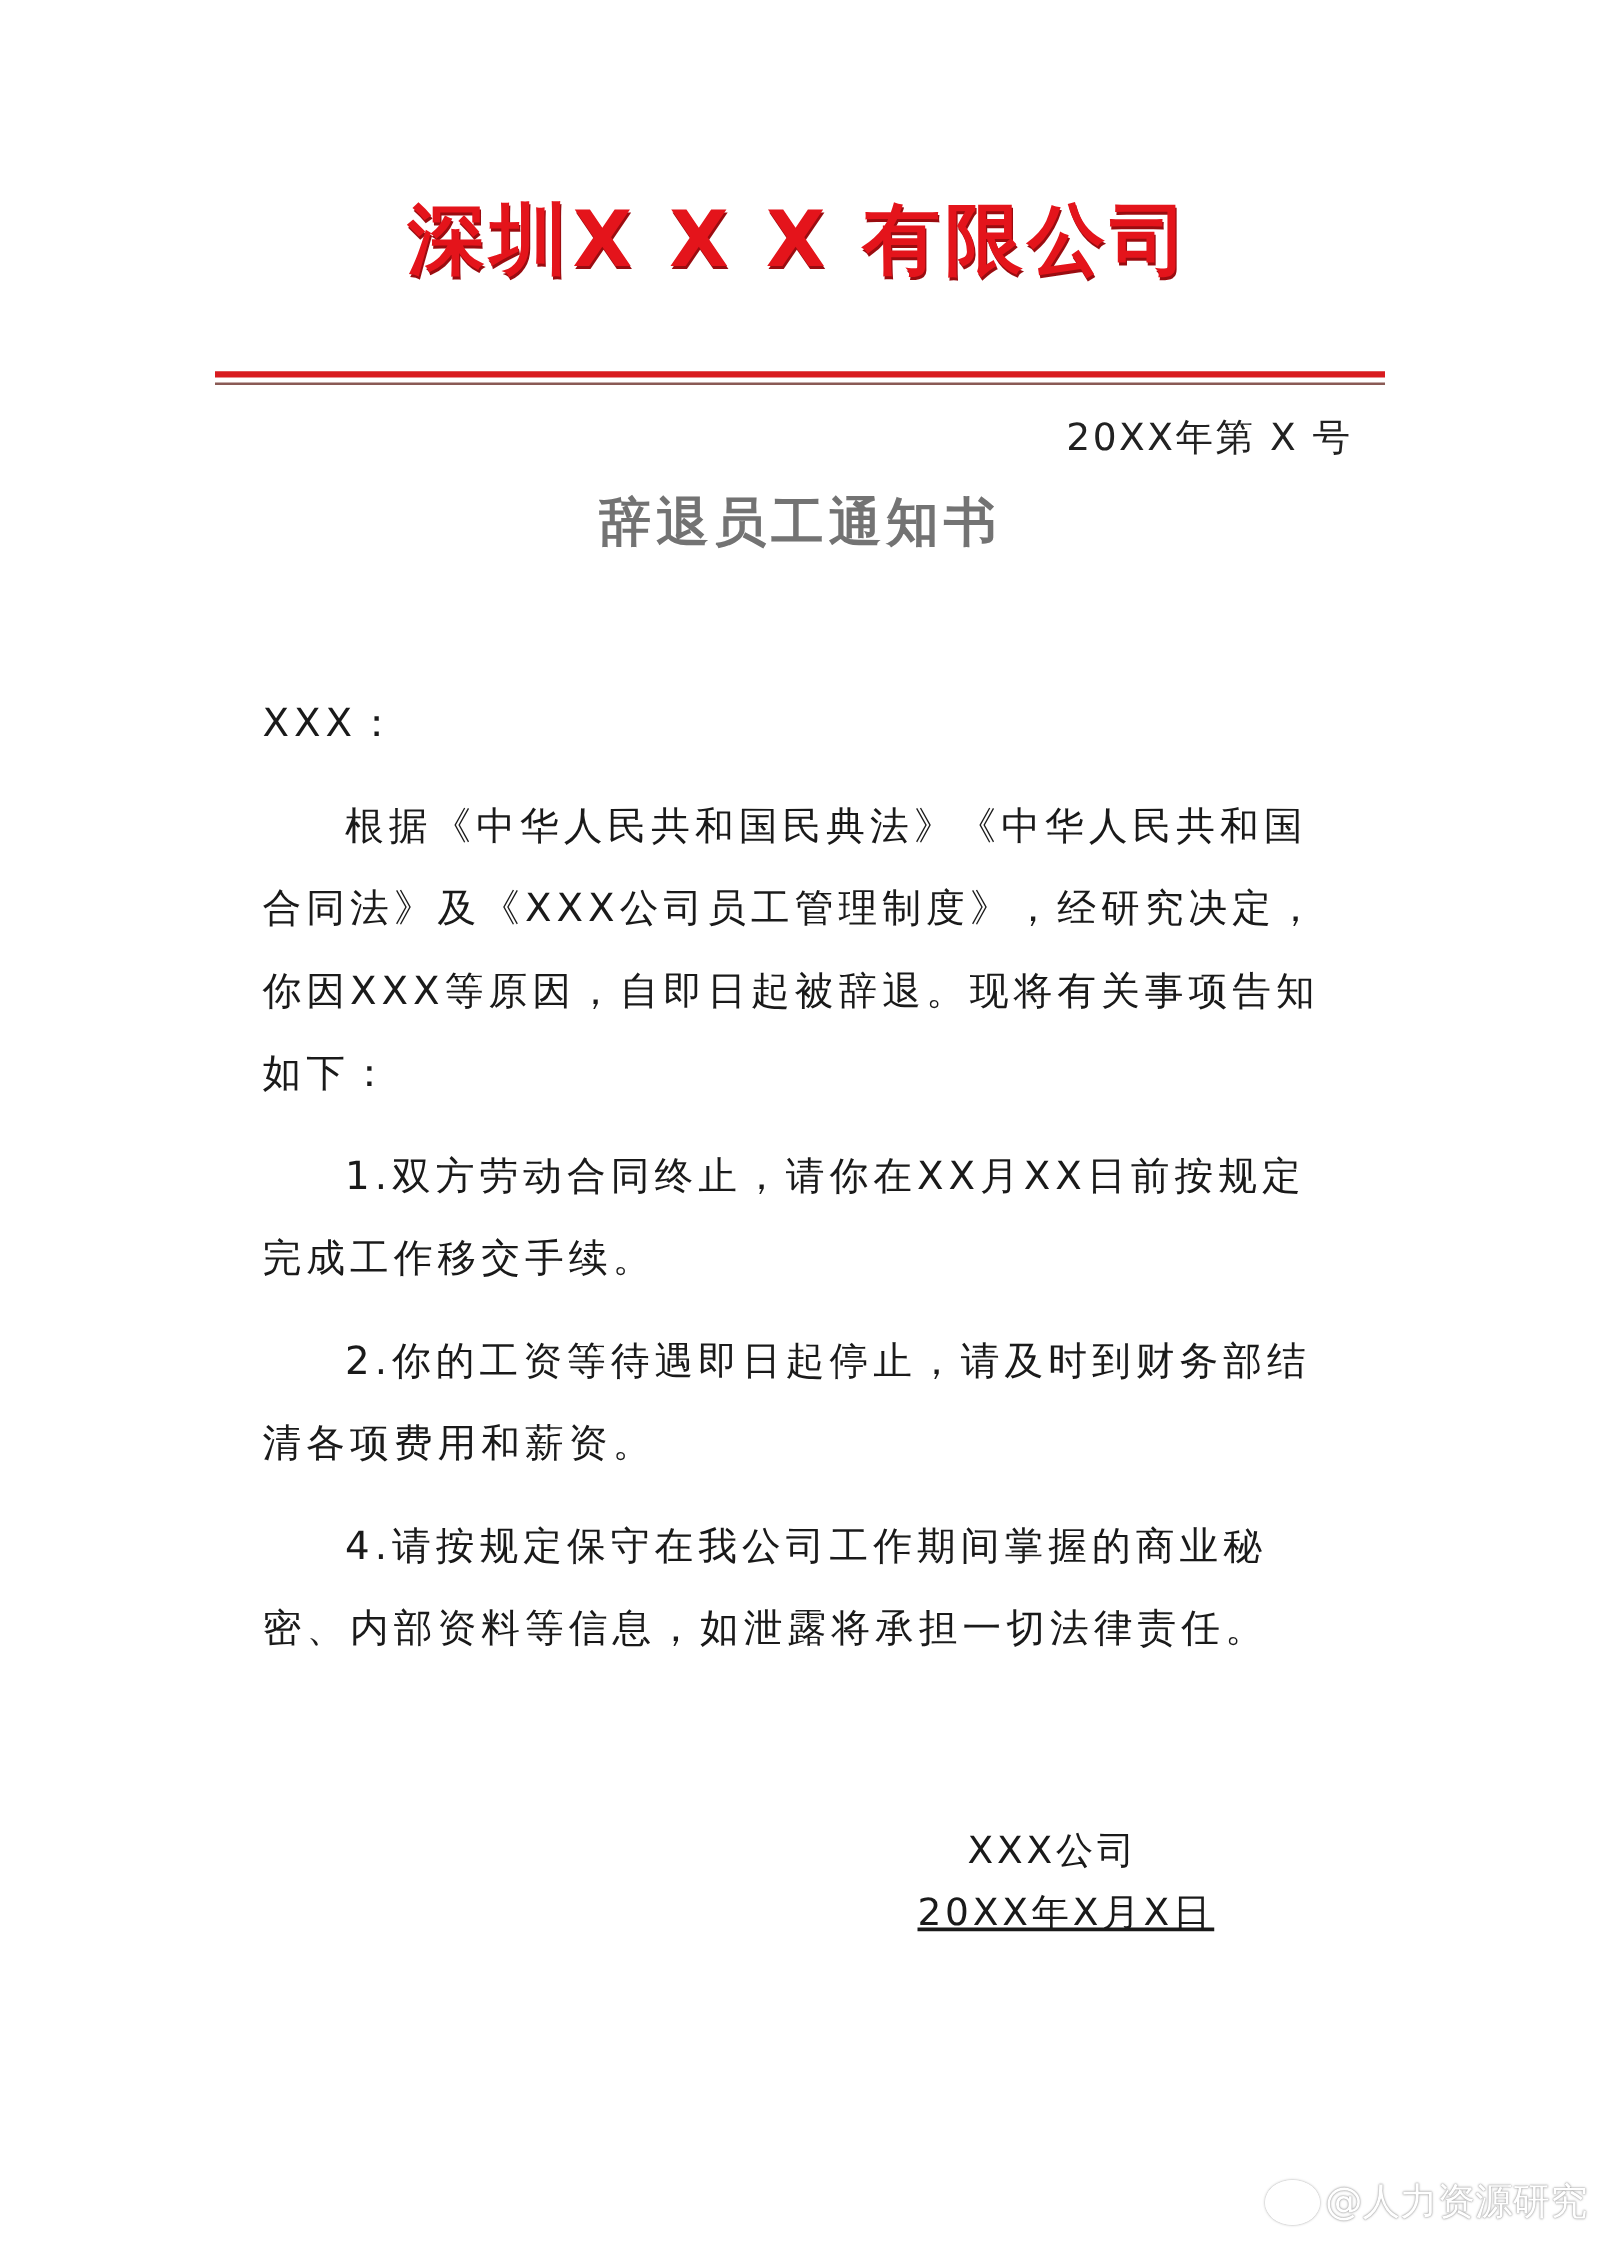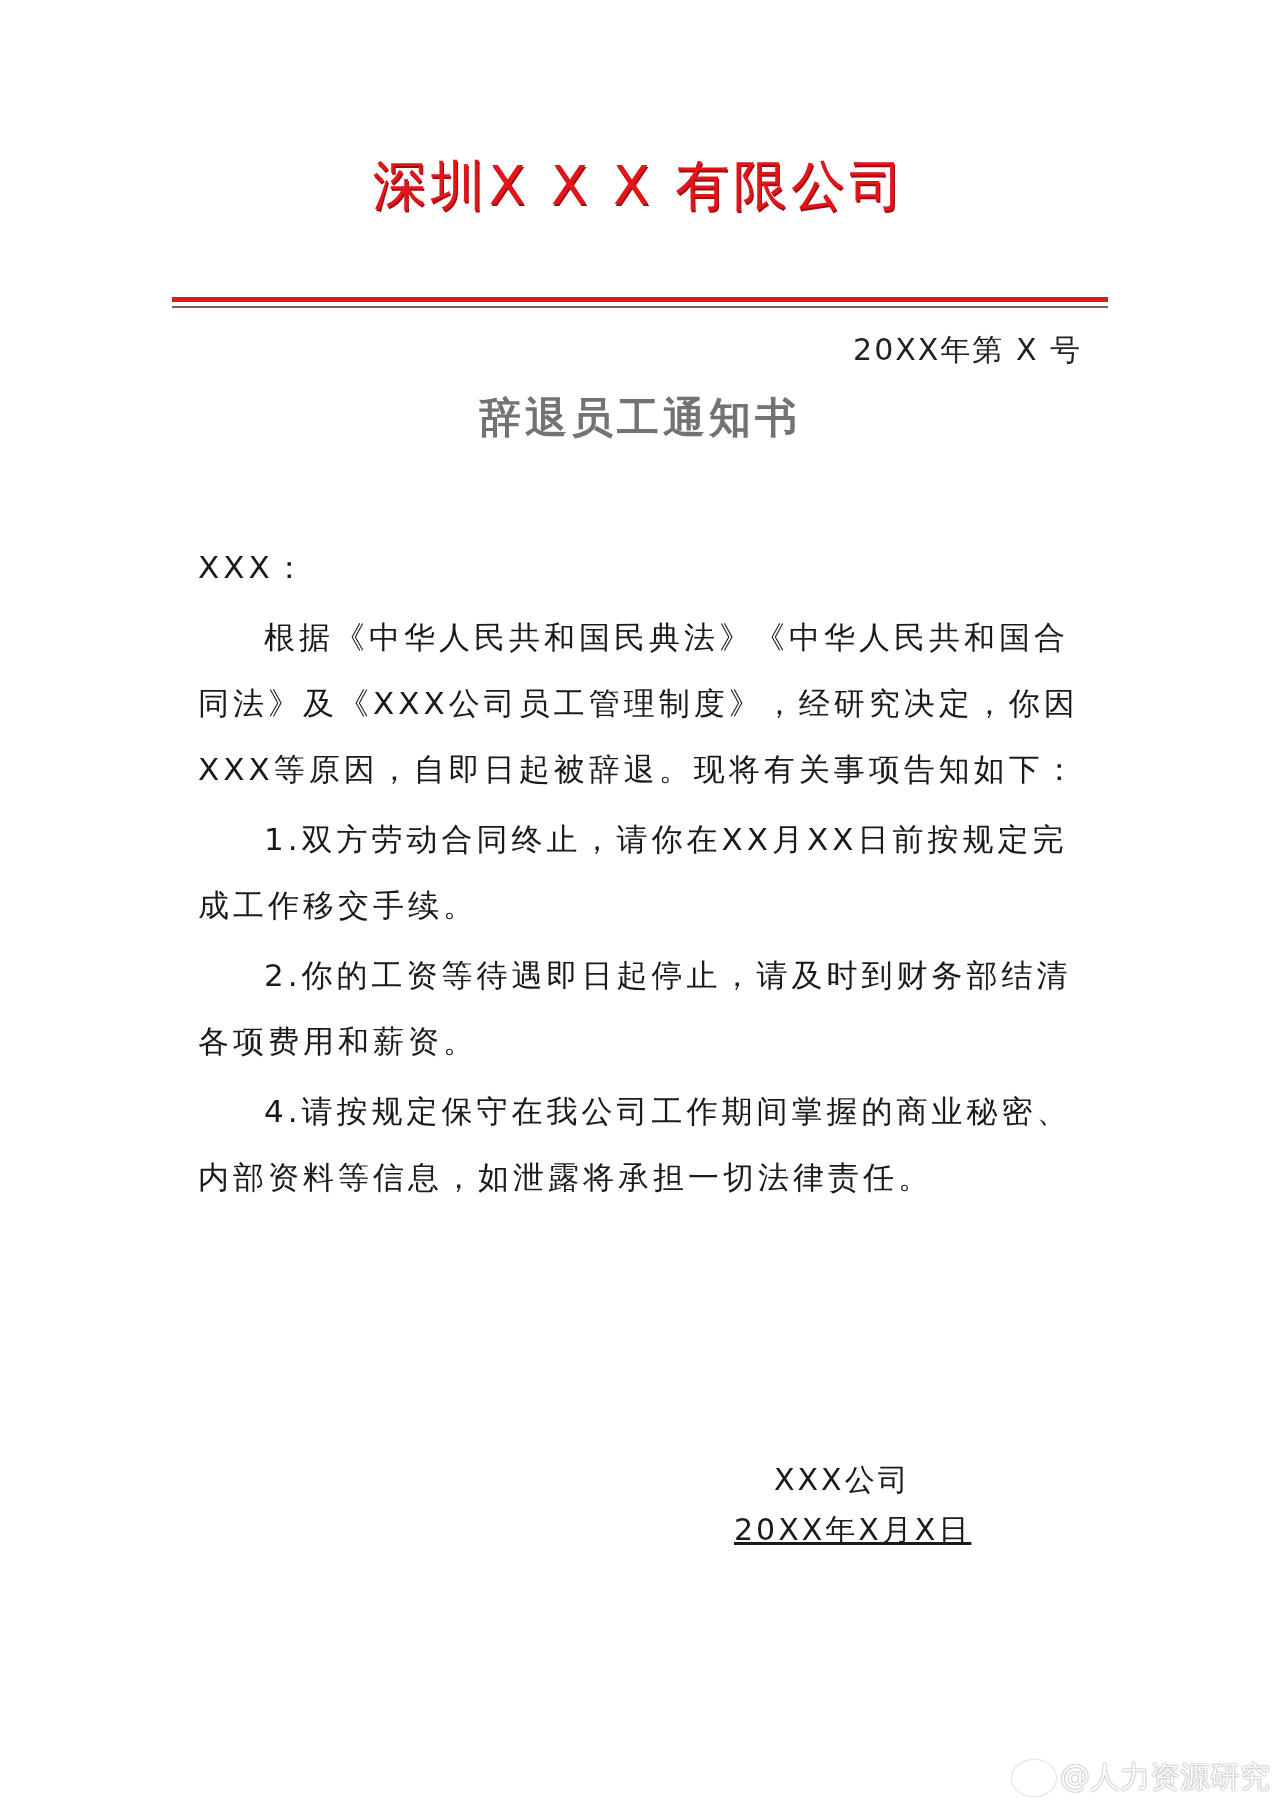--- a/index.html
+++ b/index.html
@@ -4,22 +4,22 @@
   <style>
     html, body { margin: 0; padding: 0; }
     body {
       width: 1280px; height: 1802px; background: #ffffff;
       position: relative; overflow: hidden;
       font-family: "DejaVu Sans", sans-serif; color: #111;
     }
     .letterhead {
       position: absolute; left: 0; top: 150px; width: 1280px;
       text-align: center;
-      font-family: "DejaVu Sans", sans-serif; font-weight: normal;
-      font-size: 54px; color: #e4141b; letter-spacing: 4px;
+      font-family: "DejaVu Sans", sans-serif; font-weight: bold;
+      font-size: 62px; color: #e4141b; letter-spacing: 4px;
       text-shadow: 1px 2px 0 #9a0c10;
     }
     .rule-red {
       position: absolute; left: 172px; top: 297px; width: 936px; height: 5px;
       background: #d81c1f;
     }
     .rule-thin {
       position: absolute; left: 172px; top: 306px; width: 936px; height: 2px;
       background: #8a5a55;
     }
@@ -29,30 +29,30 @@
     }
     .doc-title {
       position: absolute; left: 0; top: 390px; width: 1280px; text-align: center;
       font-family: "DejaVu Serif", serif; font-weight: bold;
       font-size: 42px; letter-spacing: 4px; color: #737373;
     }
     .body-text {
       position: absolute; left: 194px; width: 890px; top: 530px;
       font-size: 31px; line-height: 66px; letter-spacing: 4px; color: #1a1a1a;
     }
-    .body-text p { margin: 4px; }
+    .body-text p { margin: 16px; }
     .indent { text-indent: 66px; }
     .signature {
       position: absolute; top: 1460px; left: 0; width: 1280px;
       font-size: 30px; letter-spacing: 3px; color: #1a1a1a;
     }
     .sig-company { position: absolute; left: 774px; top: 0; text-align: center; }
     .sig-date { position: absolute; left: 734px; top: 50px; text-decoration: underline; }
     .watermark {
-      position: absolute; right: 10px; bottom: 4px;
+      position: absolute; right: 10px; bottom: 20px;
       font-size: 30px; color: #ffffff;
       text-shadow: 0 0 2px #999, 0 0 1px #999;
       display: flex; align-items: center; gap: 4px;
     }
     .weibo-icon {
       width: 38px; height: 30px; position: relative;
       border-radius: 50%; border: 3px solid #ffffff;
       box-shadow: 0 0 2px #999;
     }
   </style>

